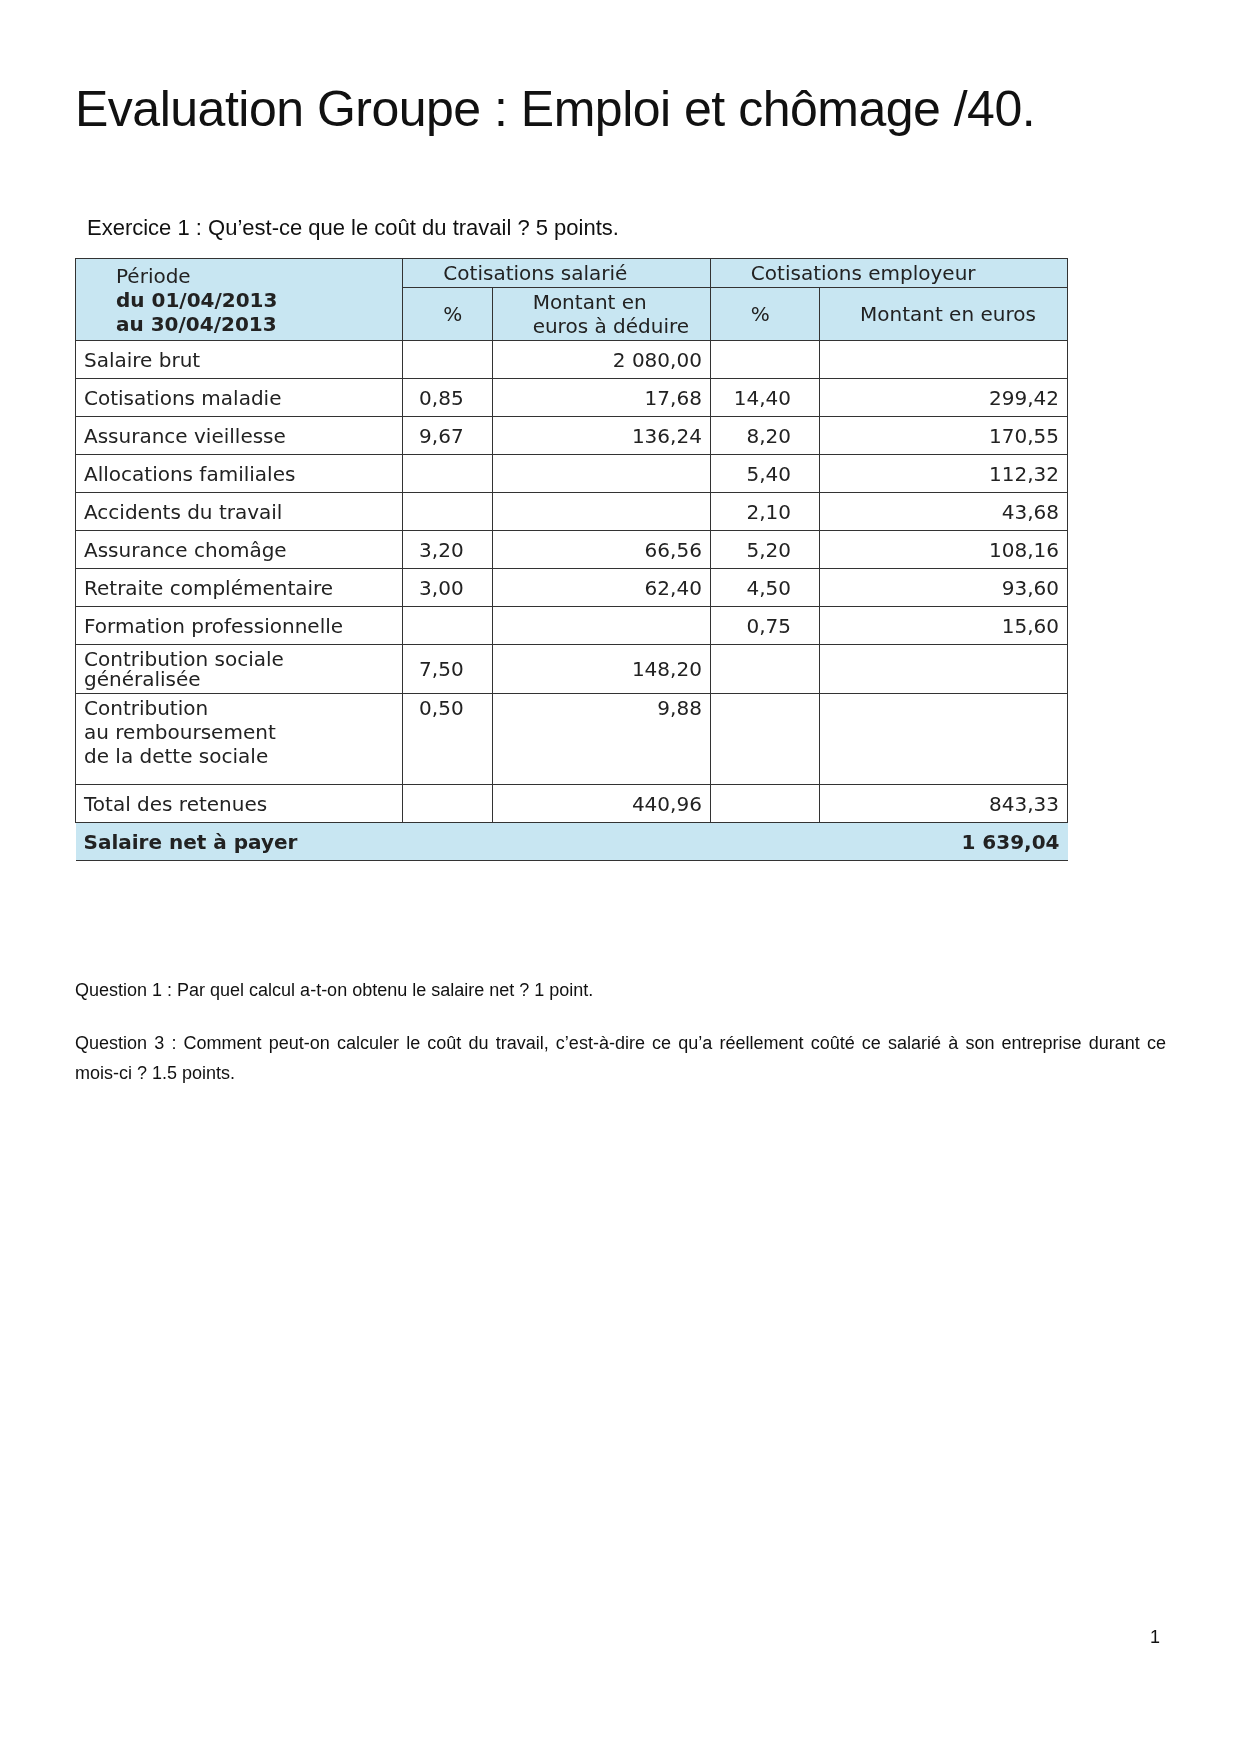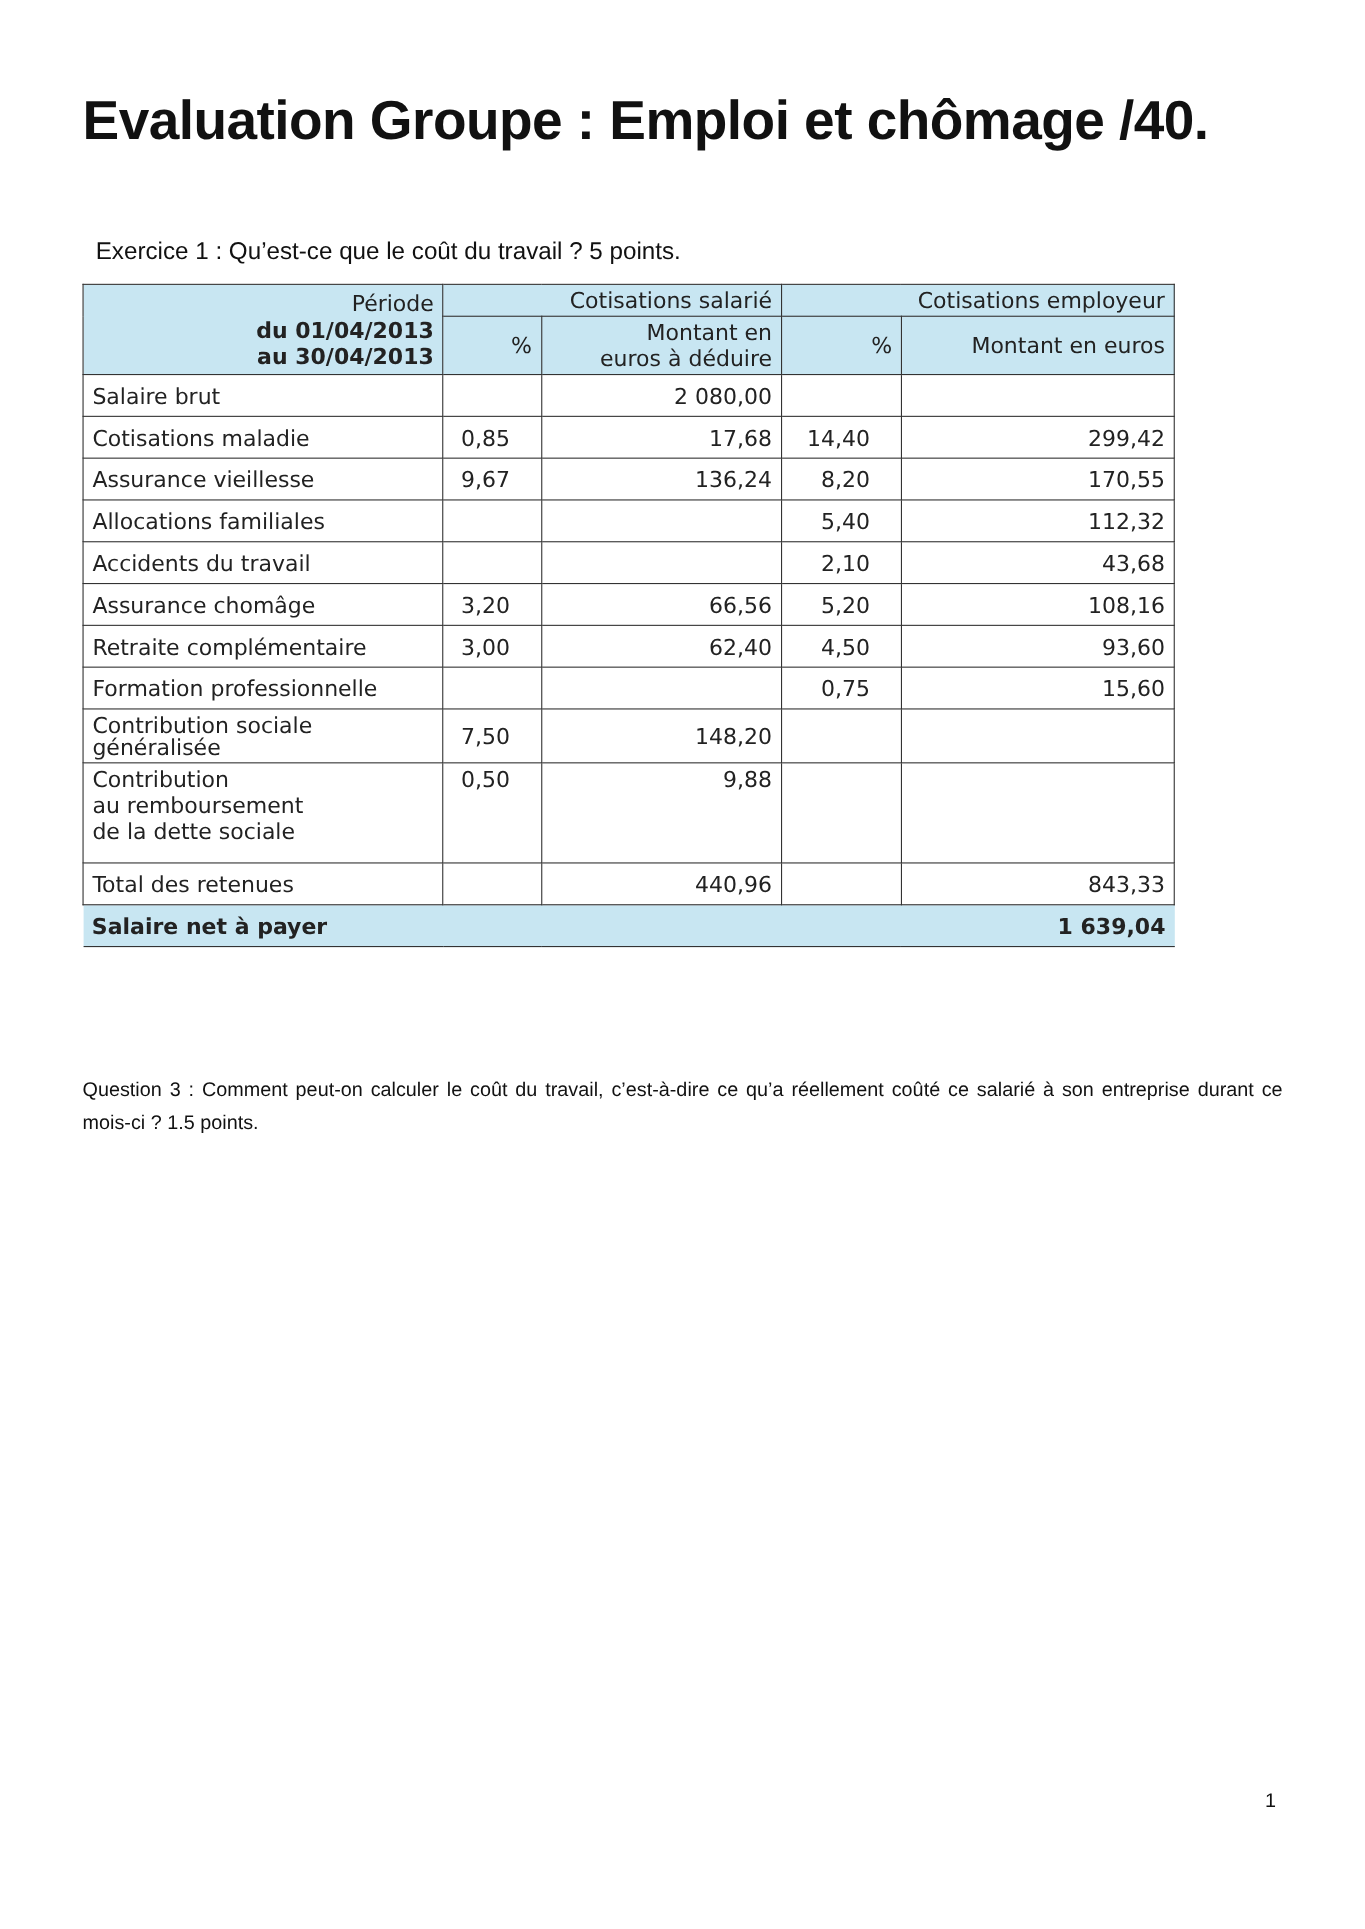--- a/index.html
+++ b/index.html
@@ -1,25 +1,25 @@
 <!DOCTYPE html>
 <html><head>
 <meta charset="utf-8">
 <style>
   html, body { margin: 0; padding: 0; background: #ffffff; }
   body { width: 1241px; height: 1754px; position: relative; overflow: hidden;
          font-family: "Liberation Sans", sans-serif; color: #111; }
-  .title { position: absolute; left: 75px; top: 80px; font-size: 50px; font-weight: bold;
+  .title { position: absolute; left: 75px; top: 80px; font-size: 50px; font-weight: normal;
            letter-spacing: -0.5px; margin: 0; color: #111; font-family: "Liberation Sans", sans-serif; text-align: center; }
   .exercise { position: absolute; left: 75px; top: 203px; font-size: 22px; margin: 12px; color: #111; }
   .table-wrap { position: absolute; left: 75px; top: 258px; width: 993px; }
   table.payslip { border-collapse: collapse; width: 100%; font-family: "DejaVu Sans", sans-serif;
                   font-size: 20px; color: #222; table-layout: fixed; }
   table.payslip td, table.payslip th { border: 1.5px solid #333; padding: 2px 8px; }
-  table.payslip thead th { background: #c8e6f2; font-weight: normal; text-align: right;
+  table.payslip thead th { background: #c8e6f2; font-weight: normal; text-align: left;
                            font-size: 20px; line-height: 24px; padding-left: 40px; }
   table.payslip thead th.period { font-weight: normal; }
   table.payslip tbody td { height: 33px; line-height: 24px; background: #fff; }
   table.payslip tbody td.label { text-align: left; }
   table.payslip tbody td.num { text-align: right; }
   table.payslip tbody td.pct { text-align: right; padding-right: 28px; margin-top: 11px; }
   table.payslip tbody tr.tall td { height: 44px; line-height: 20px; }
   table.payslip tbody tr.tall3 td { height: 86px; line-height: 24px; vertical-align: top; }
   table.payslip tbody tr.net td { background: #c8e6f2; font-weight: bold; border-left: none; border-right: none; }
   table.payslip tbody tr.net td.net-value { text-align: right; }
@@ -147,16 +147,17 @@
       </tr>
       <tr class="net">
         <td class="label" colspan="3">Salaire net à payer</td>
         <td class="net-value" colspan="2">1 639,04</td>
       </tr>
     </tbody>
   </table>
 </div>
 
 <div class="questions">
+  <p>Question 1 : Par quel calcul a-t-on obtenu le salaire net ? 1 point.</p>
   <p>Question 3 : Comment peut-on calculer le coût du travail, c’est-à-dire ce qu’a réellement coûté ce salarié à son entreprise durant ce mois-ci ? 1.5 points.</p>
 </div>
 
 <div class="page-number">1</div>
 
 </body></html>

